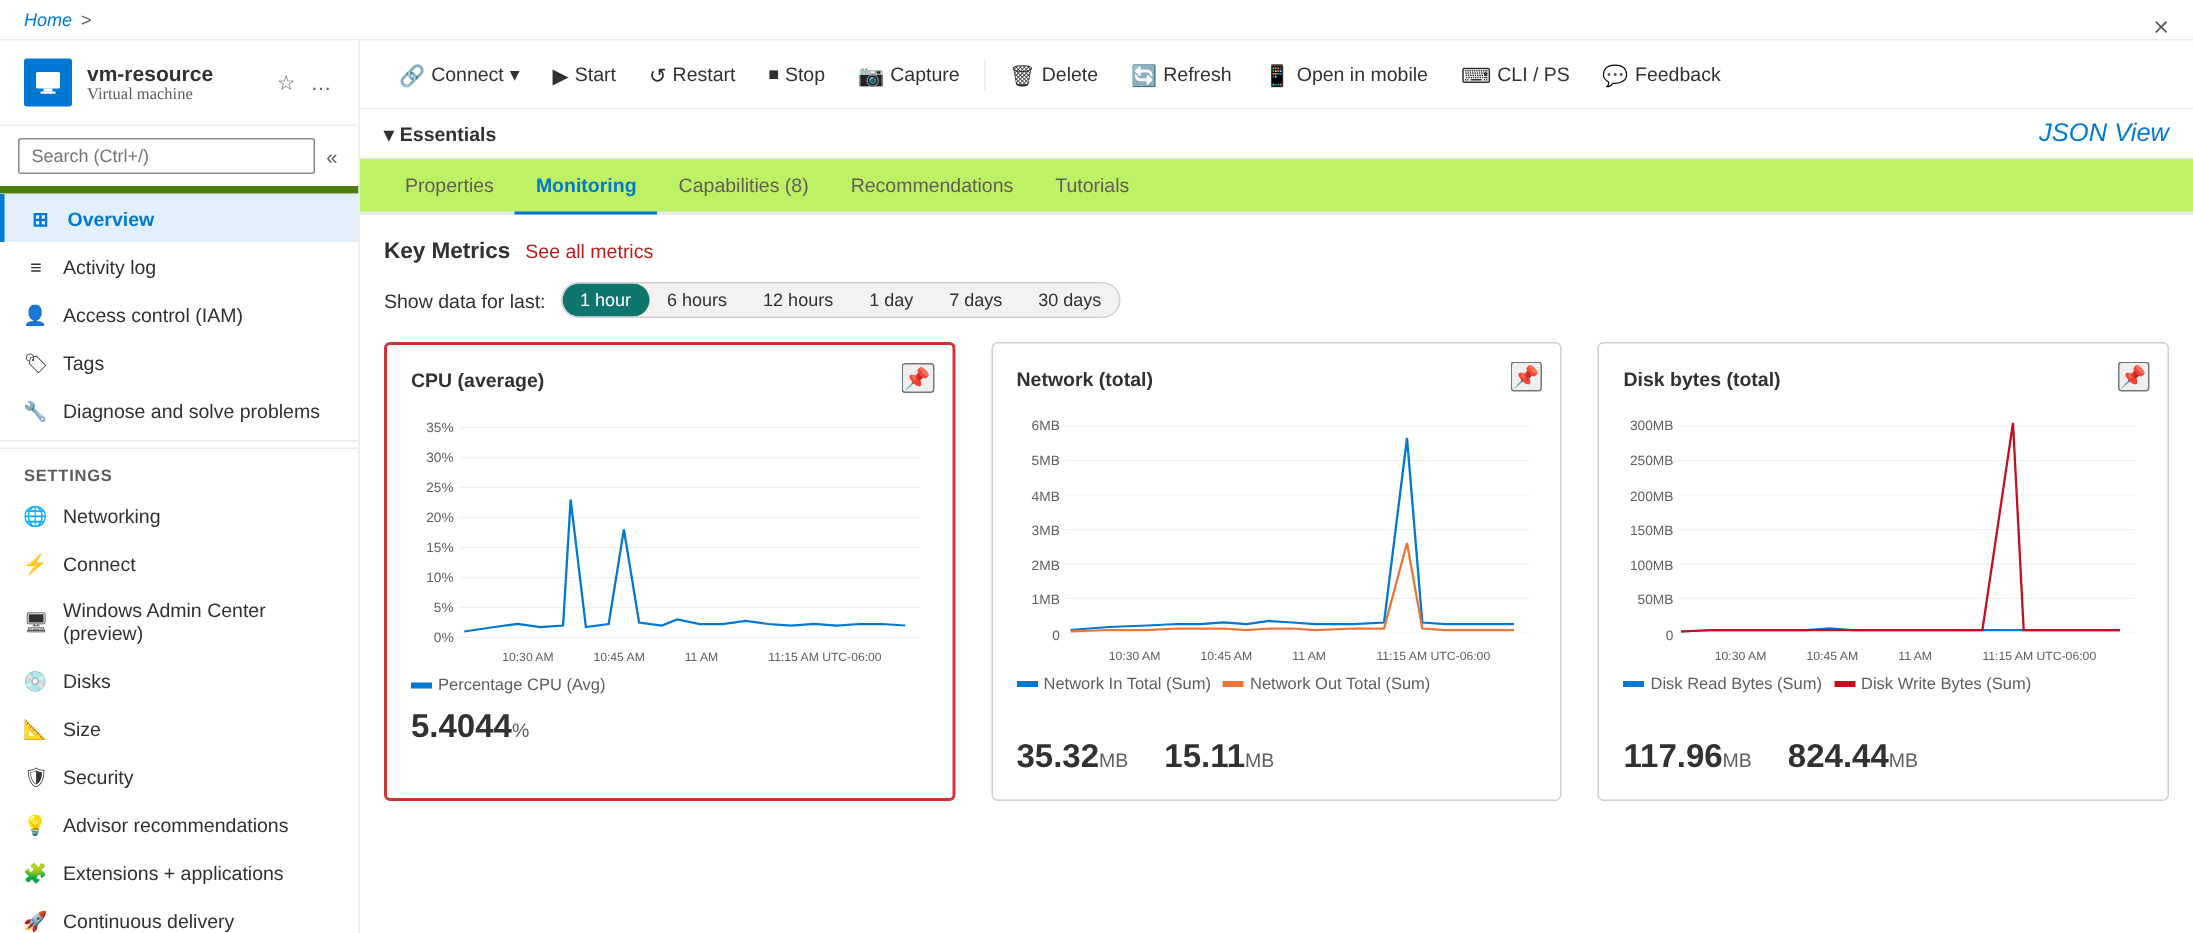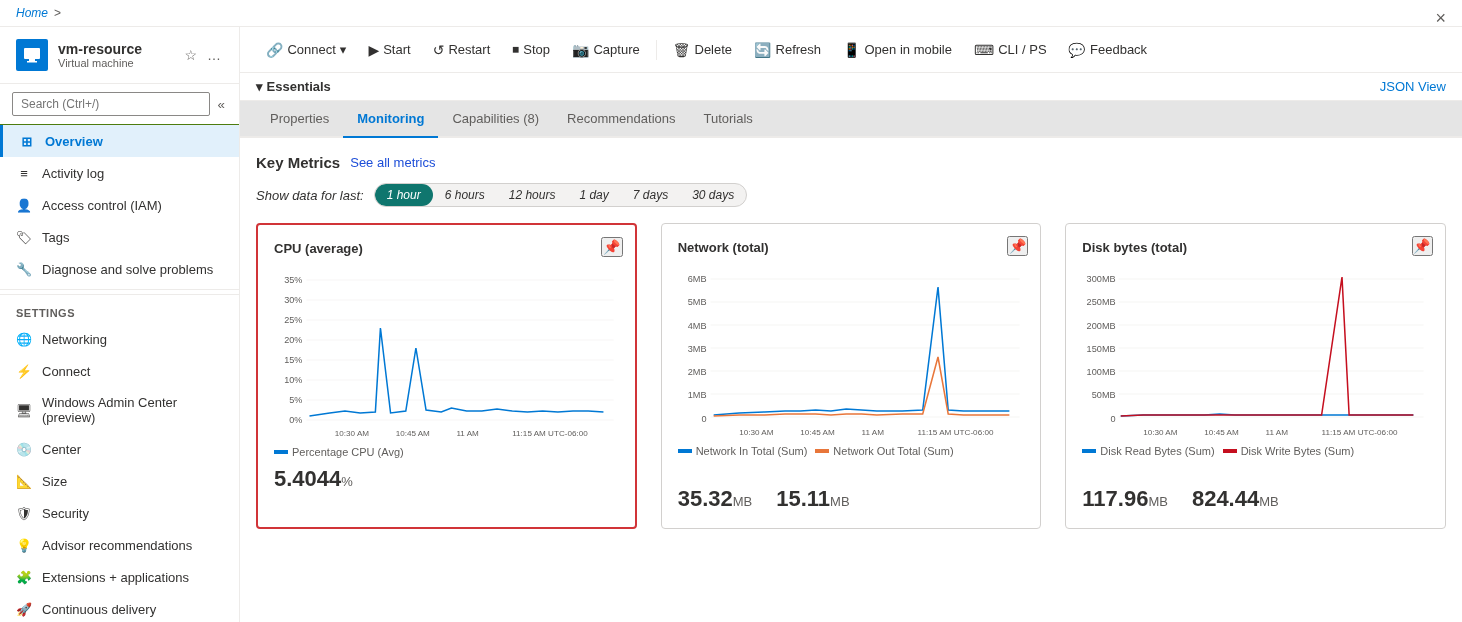--- a/index.html
+++ b/index.html
@@ -14,25 +14,25 @@
     
     .main-layout { display: flex; flex: 1; overflow: hidden; }
     
     
     .sidebar { width: 240px; background: #fff; border-right: 1px solid #edebe9; display: flex; flex-direction: column; overflow-y: auto; flex-shrink: 0; }
     
     .sidebar-header { padding: 12px 16px; display: flex; align-items: center; gap: 10px; border-bottom: 1px solid #edebe9; }
     .vm-icon { width: 32px; height: 32px; background: #0078d4; border-radius: 2px; display: flex; align-items: center; justify-content: center; }
     .vm-icon svg { width: 20px; height: 20px; fill: white; }
     .vm-title { font-size: 14px; font-weight: 600; color: #323130; }
-    .vm-subtitle { font-size: 11px; color: #605e5c; }
+    .vm-subtitle { font-size: 11px; color: #605e5c; font-family: Liberation Serif, serif; }
     .header-icons { display: flex; gap: 6px; margin-left: auto; }
     .header-icon-btn { background: none; border: none; cursor: pointer; color: #605e5c; font-size: 14px; padding: 2px; }
     
-    .search-box { padding: 8px 12px; border-bottom: 1px solid #4d7c0f; display: flex; align-items: center; gap: 6px; }
+    .search-box { padding: 8px 12px; border-bottom: 5px solid #4d7c0f; display: flex; align-items: center; gap: 6px; }
     .search-input { border: 1px solid #8a8886; border-radius: 2px; padding: 4px 8px; font-size: 12px; width: 100%; outline: none; color: #605e5c; }
     .search-collapse { background: none; border: none; cursor: pointer; color: #605e5c; padding: 2px; }
     
     .sidebar-nav { flex: 1; overflow-y: auto; }
     .nav-item { display: flex; align-items: center; gap: 10px; padding: 8px 16px; cursor: pointer; color: #323130; font-size: 13px; }
     .nav-item.active { background: #e1f0fb; color: #0078d4; font-weight: 600; border-left: 3px solid #0078d4; }
     .nav-item .nav-icon { width: 16px; height: 16px; display: flex; align-items: center; justify-content: center; flex-shrink: 0; }
     .nav-section-title { padding: 12px 16px 4px; font-size: 11px; font-weight: 600; color: #605e5c; text-transform: uppercase; letter-spacing: 0.5px; border-top: 1px solid #edebe9; }
     .nav-divider { border: none; border-top: 1px solid #edebe9; margin: 4px 0; }
     
@@ -41,34 +41,34 @@
     
     
     .toolbar { display: flex; align-items: center; gap: 2px; padding: 8px 16px; border-bottom: 1px solid #edebe9; background: #fff; flex-wrap: wrap; }
     .toolbar-btn { display: flex; align-items: center; gap: 4px; padding: 6px 10px; border: none; background: none; cursor: pointer; font-size: 13px; color: #323130; border-radius: 2px; white-space: nowrap; }
     .toolbar-btn .btn-icon { font-size: 14px; }
     .toolbar-divider { width: 1px; height: 20px; background: #edebe9; margin: 0 4px; }
     
     
     .essentials-bar { display: flex; align-items: center; padding: 6px 16px; border-bottom: 1px solid #edebe9; background: #fff; }
     .essentials-toggle { display: flex; align-items: center; gap: 4px; cursor: pointer; font-size: 13px; font-weight: 600; color: #323130; }
-    .json-view-link { margin-left: auto; color: #0078d4; font-size: 13px; cursor: pointer; text-decoration: none; }
-    
-    
-    .tabs-bar { display: flex; padding: 0 16px; border-bottom: 2px solid #edebe9; background: #e5e5e5; }
+    .json-view-link { margin-left: auto; color: #0078d4; font-size: 17px; cursor: pointer; text-decoration: none; font-style: italic; }
+    
+    
+    .tabs-bar { display: flex; padding: 0 16px; border-bottom: 2px solid #edebe9; background: #bef264; }
     .tab { padding: 10px 14px; cursor: pointer; font-size: 13px; color: #605e5c; border-bottom: 2px solid transparent; margin-bottom: -2px; white-space: nowrap; }
     .tab.active { color: #0078d4; border-bottom: 2px solid #0078d4; font-weight: 600; }
     
     
     .monitoring-content { padding: 16px; }
     .key-metrics-header { display: flex; align-items: center; gap: 10px; margin-bottom: 12px; }
     .key-metrics-title { font-size: 15px; font-weight: 600; color: #323130; }
-    .see-all-metrics { color: #1d4ed8; font-size: 13px; cursor: pointer; text-decoration: none; }
-    
-    .time-filter { display: flex; align-items: center; gap: 10px; margin-bottom: 16px; font-style: italic; }
+    .see-all-metrics { color: #b91c1c; font-size: 13px; cursor: pointer; text-decoration: none; }
+    
+    .time-filter { display: flex; align-items: center; gap: 10px; margin-bottom: 16px; }
     .time-options { display: flex; background: #f3f2f1; border-radius: 20px; overflow: hidden; border: 1px solid #d2d0ce; }
     .time-option { padding: 4px 12px; font-size: 12px; cursor: pointer; color: #323130; white-space: nowrap; }
     .time-option.active { background: #0f766e; color: #fff; border-radius: 20px; }
     
     
     .charts-grid { display: grid; grid-template-columns: 1fr 1fr 1fr; gap: 24px; }
     .chart-card { background: #fff; border: 1px solid #d2d0ce; border-radius: 4px; padding: 16px; position: relative; min-height: 280px; }
     .chart-card.selected { border: 2px solid #d13438; }
     .chart-title { font-size: 13px; font-weight: 600; color: #323130; margin-bottom: 12px; }
     .chart-pin { position: absolute; top: 12px; right: 12px; cursor: pointer; color: #605e5c; font-size: 14px; }
@@ -160,21 +160,21 @@
         <div class="nav-item">
           <span class="nav-icon">⚡</span>
           <span>Connect</span>
         </div>
         <div class="nav-item">
           <span class="nav-icon">🖥</span>
           <span>Windows Admin Center (preview)</span>
         </div>
         <div class="nav-item">
           <span class="nav-icon">💿</span>
-          <span>Center</span>
+          <span>Disks</span>
         </div>
         <div class="nav-item">
           <span class="nav-icon">📐</span>
           <span>Size</span>
         </div>
         <div class="nav-item">
           <span class="nav-icon">🛡</span>
           <span>Security</span>
         </div>
         <div class="nav-item">

